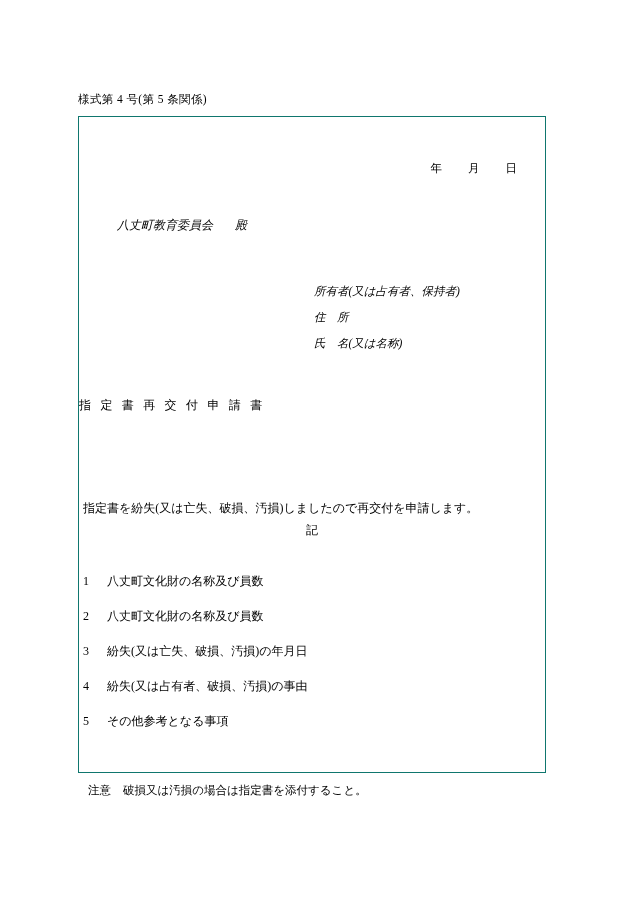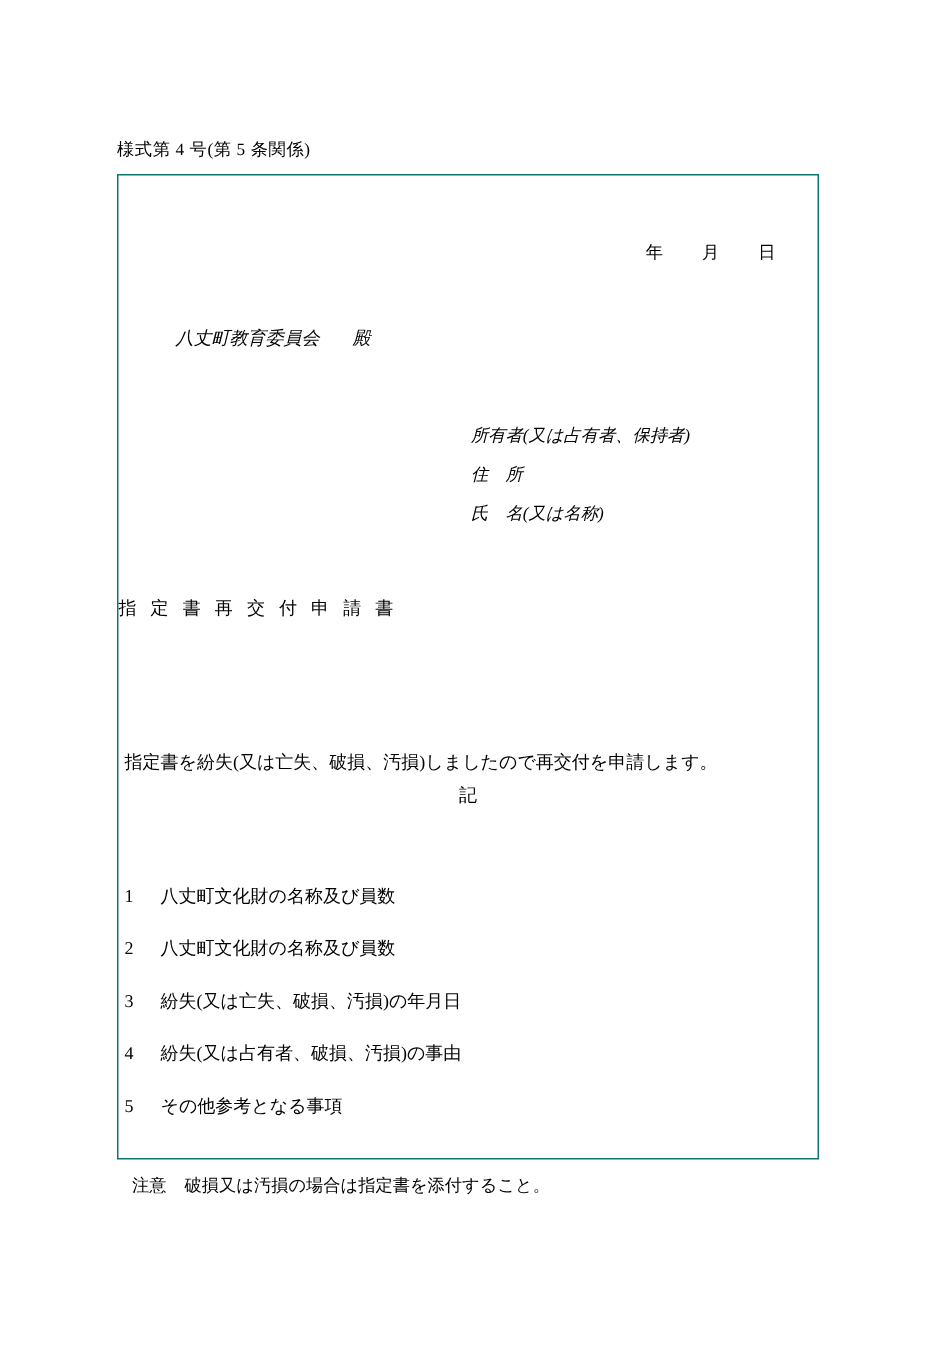--- a/index.html
+++ b/index.html
@@ -103,21 +103,20 @@
     position: absolute;
     left: 4px;
     top: 456px;
     width: 440px;
     font-size: 12px;
   }
   .item {
     display: block;
     white-space: nowrap;
     margin-bottom: 18px;
-    margin-top: 16px;
   }
   .item .num {
     display: inline-block;
     width: 24px;
     text-align: left;
   }
   .note {
     position: absolute;
     left: 88px;
     top: 783px;

